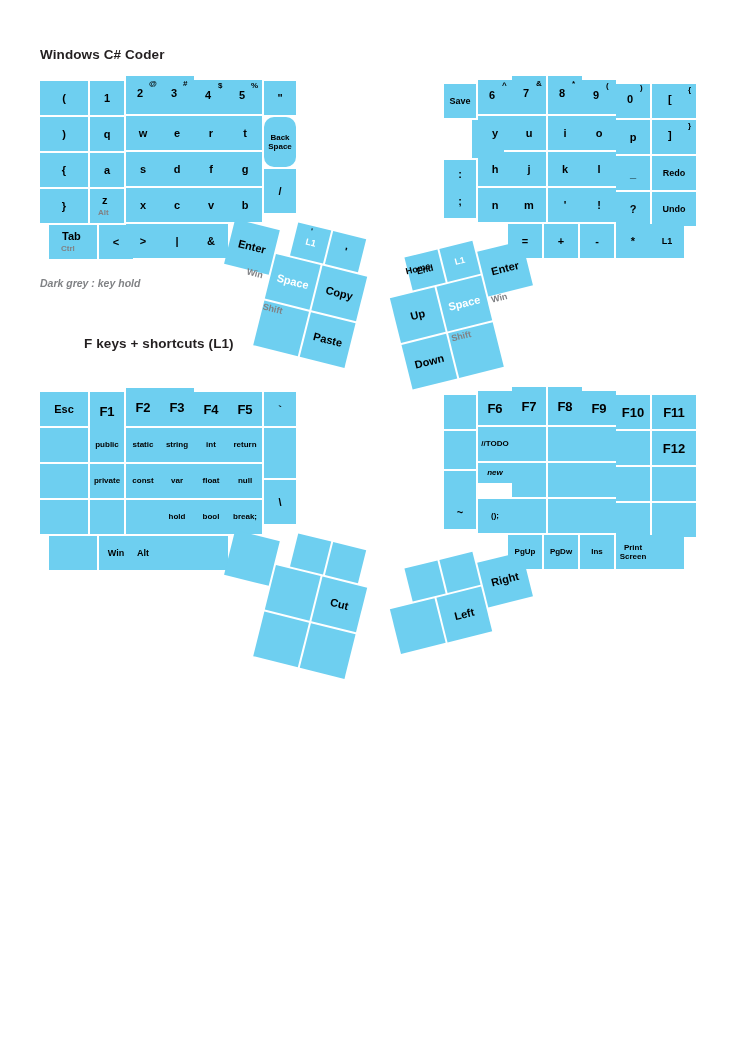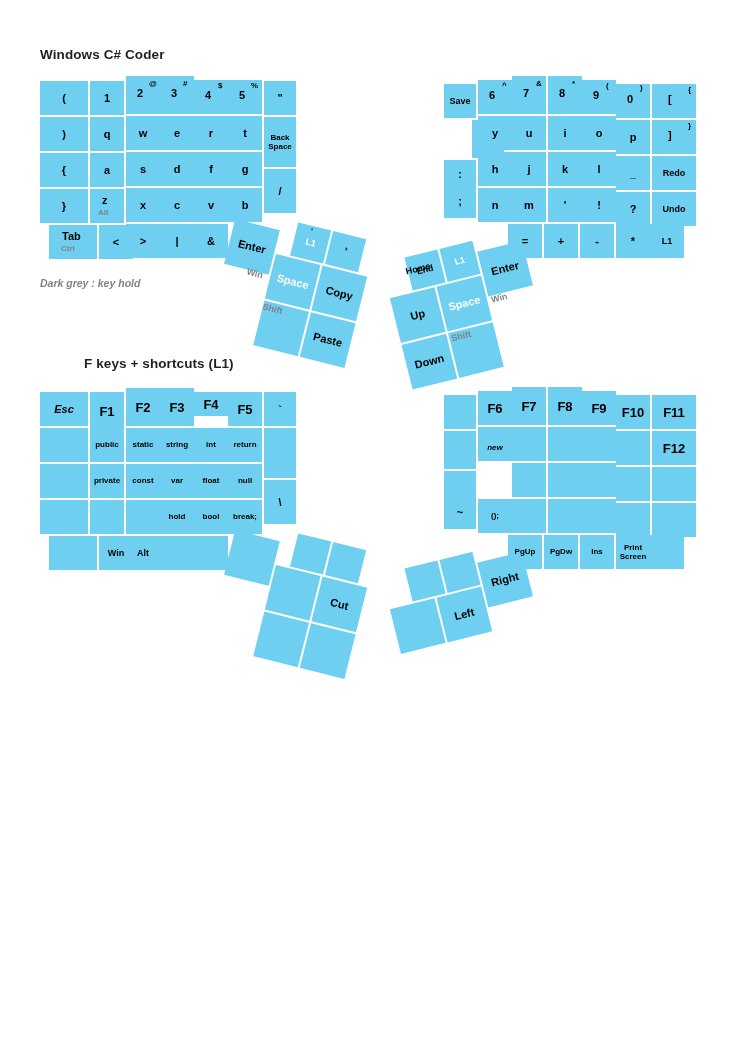--- a/index.html
+++ b/index.html
@@ -183,21 +183,21 @@
   <div class="key" style="left:228px; top:152px; width:34px; height:34px;">
     <span class="lbl main med center">g</span>
   </div>
   <div class="key" style="left:228px; top:188px; width:34px; height:34px;">
     <span class="lbl main med center">b</span>
   </div>
 
   <div class="key" style="left:264px; top:81px; width:32px; height:34px;">
     <span class="lbl main med center">"</span>
   </div>
-  <div class="key" style="left:264px; top:117px; width:32px; height:50px;">
+  <div class="key" style="left:264px; top:117px; width:32px; height:50px;border-radius:10px;">
     <span class="lbl main tiny center" style="line-height:1.15;">Back<br>Space</span>
   </div>
   <div class="key" style="left:264px; top:169px; width:32px; height:44px;">
     <span class="lbl main med center">/</span>
   </div>
 
   <div class="thumb" style="left:241px; top:204px; width:120px; height:110px; transform: rotate(14deg); transform-origin: 0 0;">
     <div class="key" style="left:60px; top:4px; width:34px; height:34px;">
       <span class="lbl white small center">L1</span>
       <span class="lbl main tiny" style="left:14px; top:2px;">'</span>
@@ -357,23 +357,23 @@
   </div>
   <div class="key" style="left:652px; top:156px; width:44px; height:34px;">
     <span class="lbl main small center">Redo</span>
   </div>
   <div class="key" style="left:652px; top:192px; width:44px; height:34px;">
     <span class="lbl main small center">Undo</span>
   </div>
 
   <div class="note" style="left:40px; top:277px;font-style:italic;">Dark grey : key hold</div>
 
-  <div class="layer-title" style="left:40px; top:356px;padding-left:44px;">F keys + shortcuts (L1)</div>
-
-  <div class="key" style="left:40px; top:392px; width:48px; height:34px;font-style:italic;">
+  <div class="layer-title" style="left:40px; top:336px;padding-left:44px;">F keys + shortcuts (L1)</div>
+
+  <div class="key" style="left:40px; top:392px; width:48px; height:34px;">
     <span class="lbl main med center">Esc</span>
   </div>
   <div class="key" style="left:40px; top:428px; width:48px; height:34px;"></div>
   <div class="key" style="left:40px; top:464px; width:48px; height:34px;"></div>
   <div class="key" style="left:40px; top:500px; width:48px; height:34px;"></div>
   <div class="key" style="left:49px; top:536px; width:48px; height:34px;"></div>
 
   <div class="key" style="left:90px; top:392px; width:34px; height:38px;padding-left:16px;">
     <span class="lbl main big center">F1</span>
   </div>
@@ -409,21 +409,21 @@
     <span class="lbl main tiny center">string</span>
   </div>
   <div class="key" style="left:160px; top:464px; width:34px; height:34px;">
     <span class="lbl main tiny center">var</span>
   </div>
   <div class="key" style="left:160px; top:500px; width:34px; height:34px;">
     <span class="lbl main tiny center">hold</span>
   </div>
   <div class="key" style="left:160px; top:536px; width:34px; height:34px;"></div>
 
-  <div class="key" style="left:194px; top:392px; width:34px; height:24px;">
+  <div class="key" style="left:194px; top:392px; width:34px; height:34px;">
     <span class="lbl main big center">F4</span>
   </div>
   <div class="key" style="left:194px; top:428px; width:34px; height:34px;">
     <span class="lbl main tiny center">int</span>
   </div>
   <div class="key" style="left:194px; top:464px; width:34px; height:34px;">
     <span class="lbl main tiny center">float</span>
   </div>
   <div class="key" style="left:194px; top:500px; width:34px; height:34px;">
     <span class="lbl main tiny center">bool</span>
@@ -484,21 +484,21 @@
   <div class="key" style="left:508px; top:535px; width:34px; height:34px;">
     <span class="lbl main tiny center">PgUp</span>
   </div>
 
   <div class="key" style="left:478px; top:391px; width:34px; height:34px;">
     <span class="lbl main big center">F6</span>
   </div>
   <div class="key" style="left:478px; top:427px; width:34px; height:34px;">
     <span class="lbl main tiny center">//TODO</span>
   </div>
-  <div class="key" style="left:478px; top:438px; width:34px; height:20px;font-style:italic;">
+  <div class="key" style="left:478px; top:463px; width:34px; height:20px;font-style:italic;">
     <span class="lbl main tiny center">new</span>
   </div>
   <div class="key" style="left:478px; top:499px; width:34px; height:34px;">
     <span class="lbl main tiny center">();</span>
   </div>
   <div class="key" style="left:544px; top:535px; width:34px; height:34px;">
     <span class="lbl main tiny center">PgDw</span>
   </div>
 
   <div class="key" style="left:512px; top:387px; width:34px; height:38px;">

